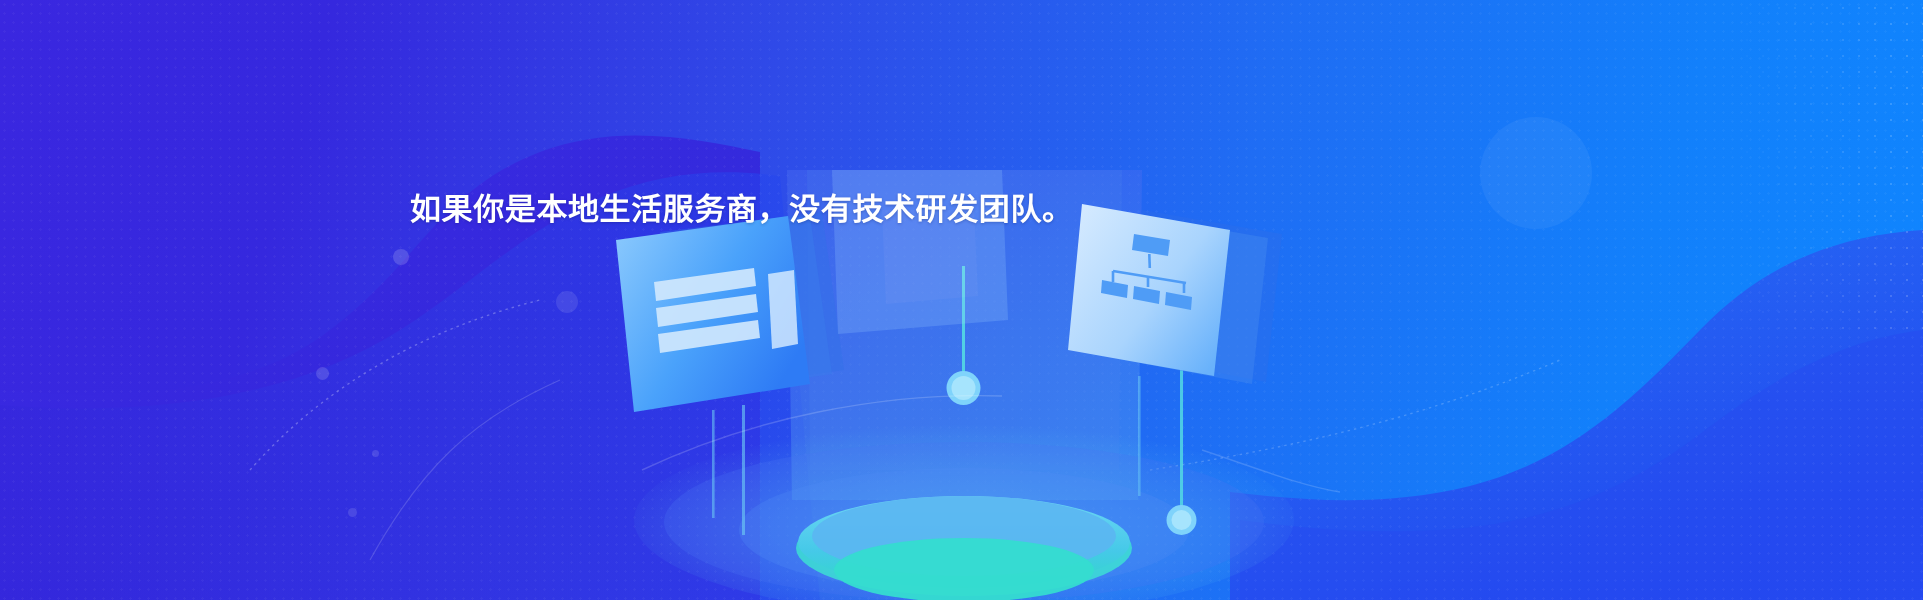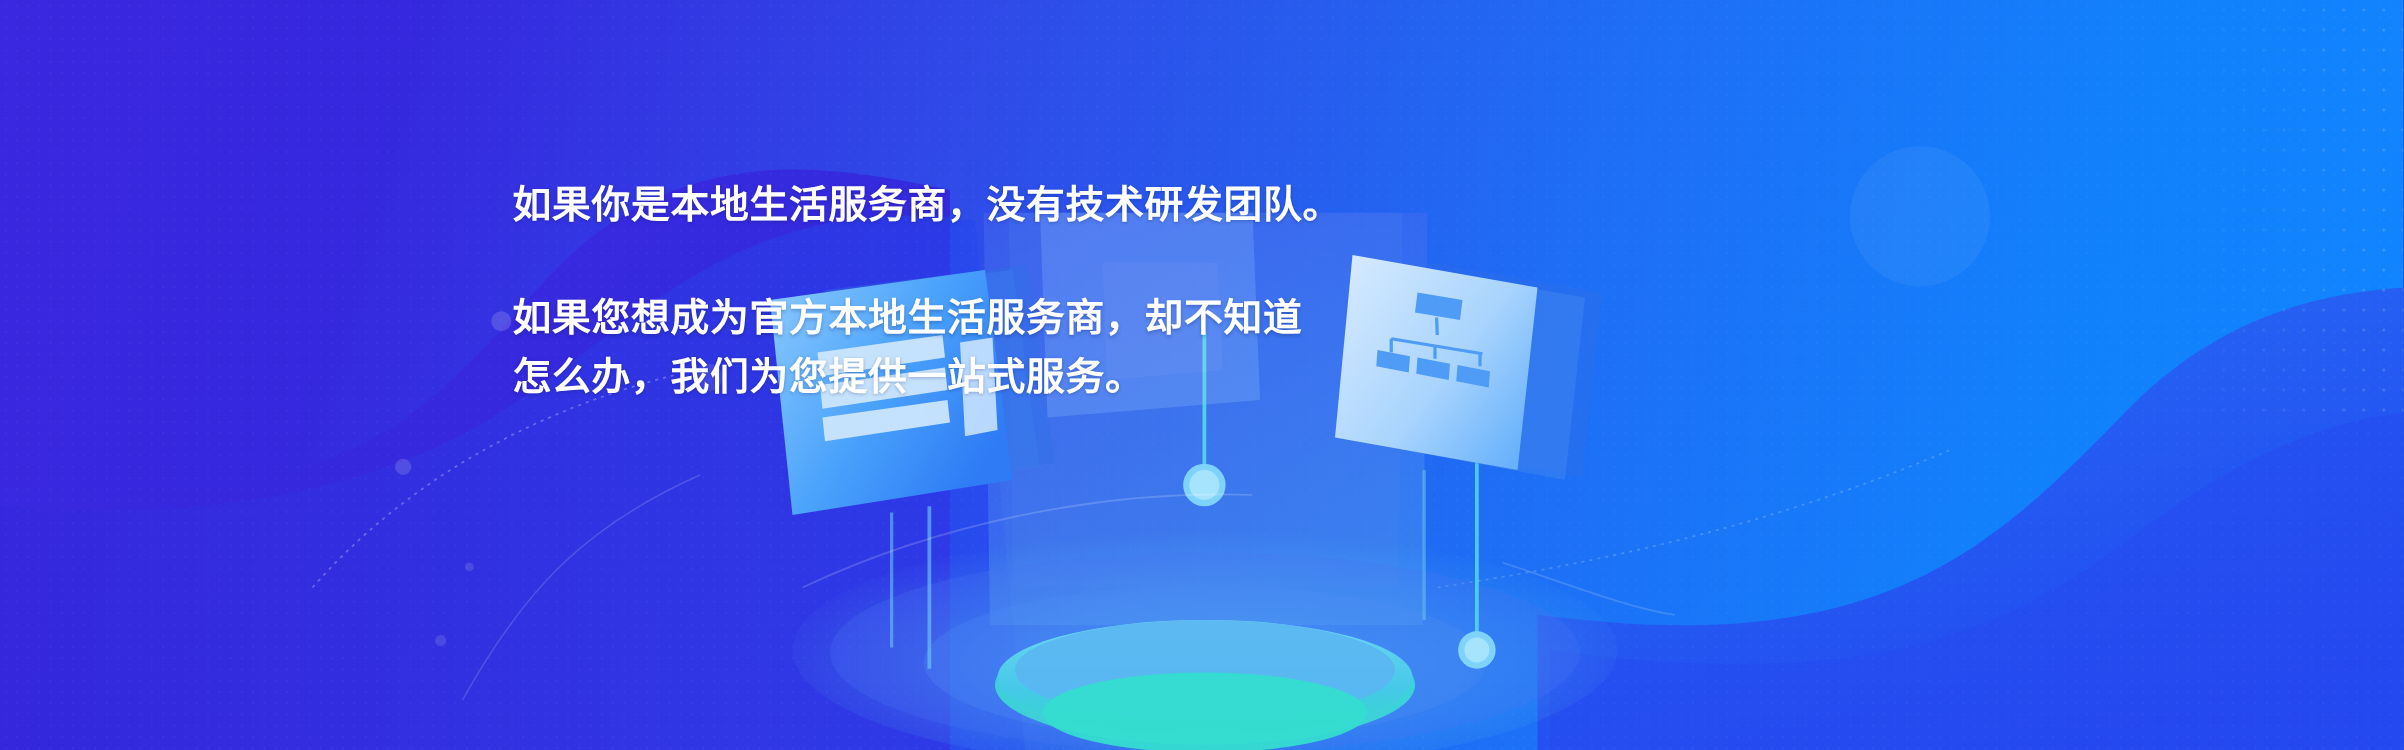--- a/index.html
+++ b/index.html
@@ -60,20 +60,21 @@
   .para + .para{margin-top:44px;}
   .line{
     display:block;
     color:#ffffff;
     font-size:31px;
     font-weight:700;
     line-height:47px;
     letter-spacing:.6px;
     white-space:nowrap;
     text-shadow:0 1px 3px rgba(12,20,90,.28);
+    margin-top:46px;
   }
 
   
   .circ{position:absolute;border-radius:50%;pointer-events:none;}
   .circ-a{width:112px;height:112px;left:1480px;top:117px;background:rgba(255,255,255,.055);}
   .circ-b{width:16px;height:16px;left:393px;top:249px;background:rgba(255,255,255,.16);}
   .circ-c{width:13px;height:13px;left:316px;top:367px;background:rgba(255,255,255,.15);}
   .circ-d{width:7px;height:7px;left:372px;top:450px;background:rgba(255,255,255,.13);}
   .circ-e{width:9px;height:9px;left:348px;top:508px;background:rgba(255,255,255,.12);}
   .circ-f{width:22px;height:22px;left:556px;top:291px;background:rgba(255,255,255,.10);}
@@ -223,20 +224,16 @@
       <path d="M620,280 C680,300 720,316 758,322" stroke="rgba(255,255,255,.16)" stroke-width="1.4" fill="none"></path>
     </svg>
   </div>
 
   <div class="copy">
 
     <p class="para">
       <span class="line">如果你是本地生活服务商，没有技术研发团队。</span>
     </p>
 
-    <p class="para">
-      <span class="line">如果您想成为官方本地生活服务商，却不知道</span>
-      <span class="line">怎么办，我们为您提供一站式服务。</span>
-    </p>
 
   </div>
 
 </div>
 
 </body></html>

